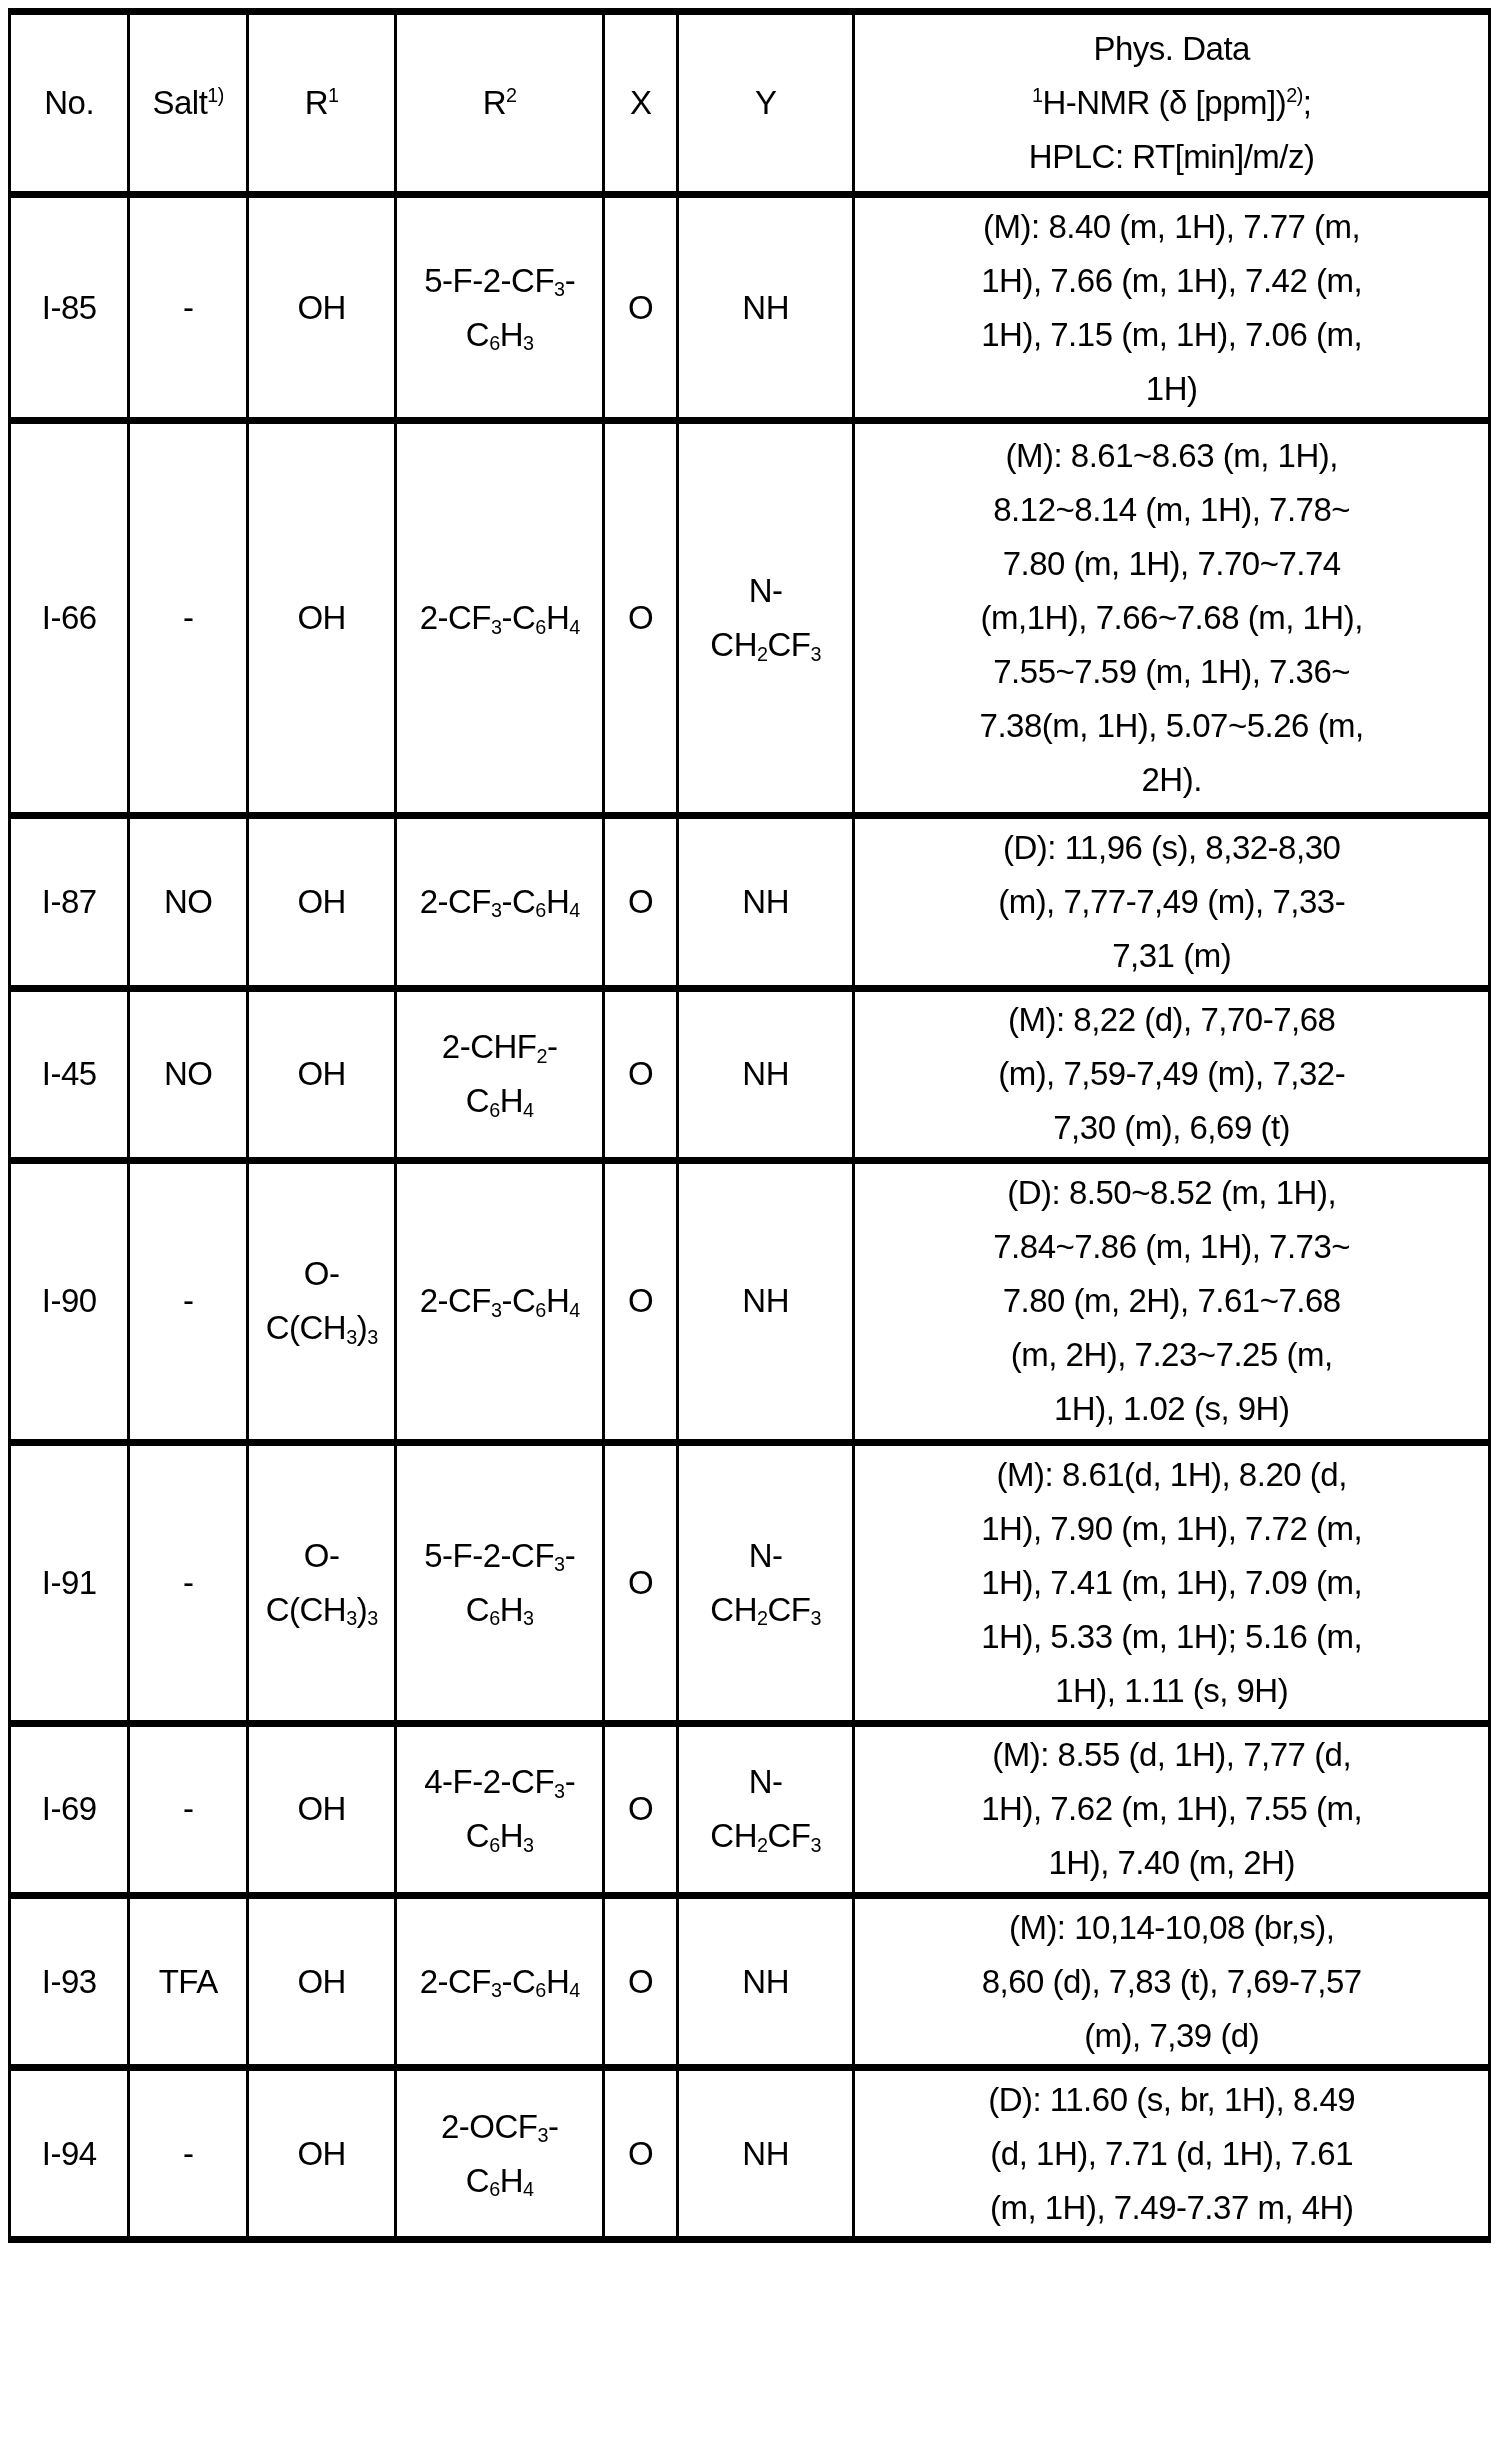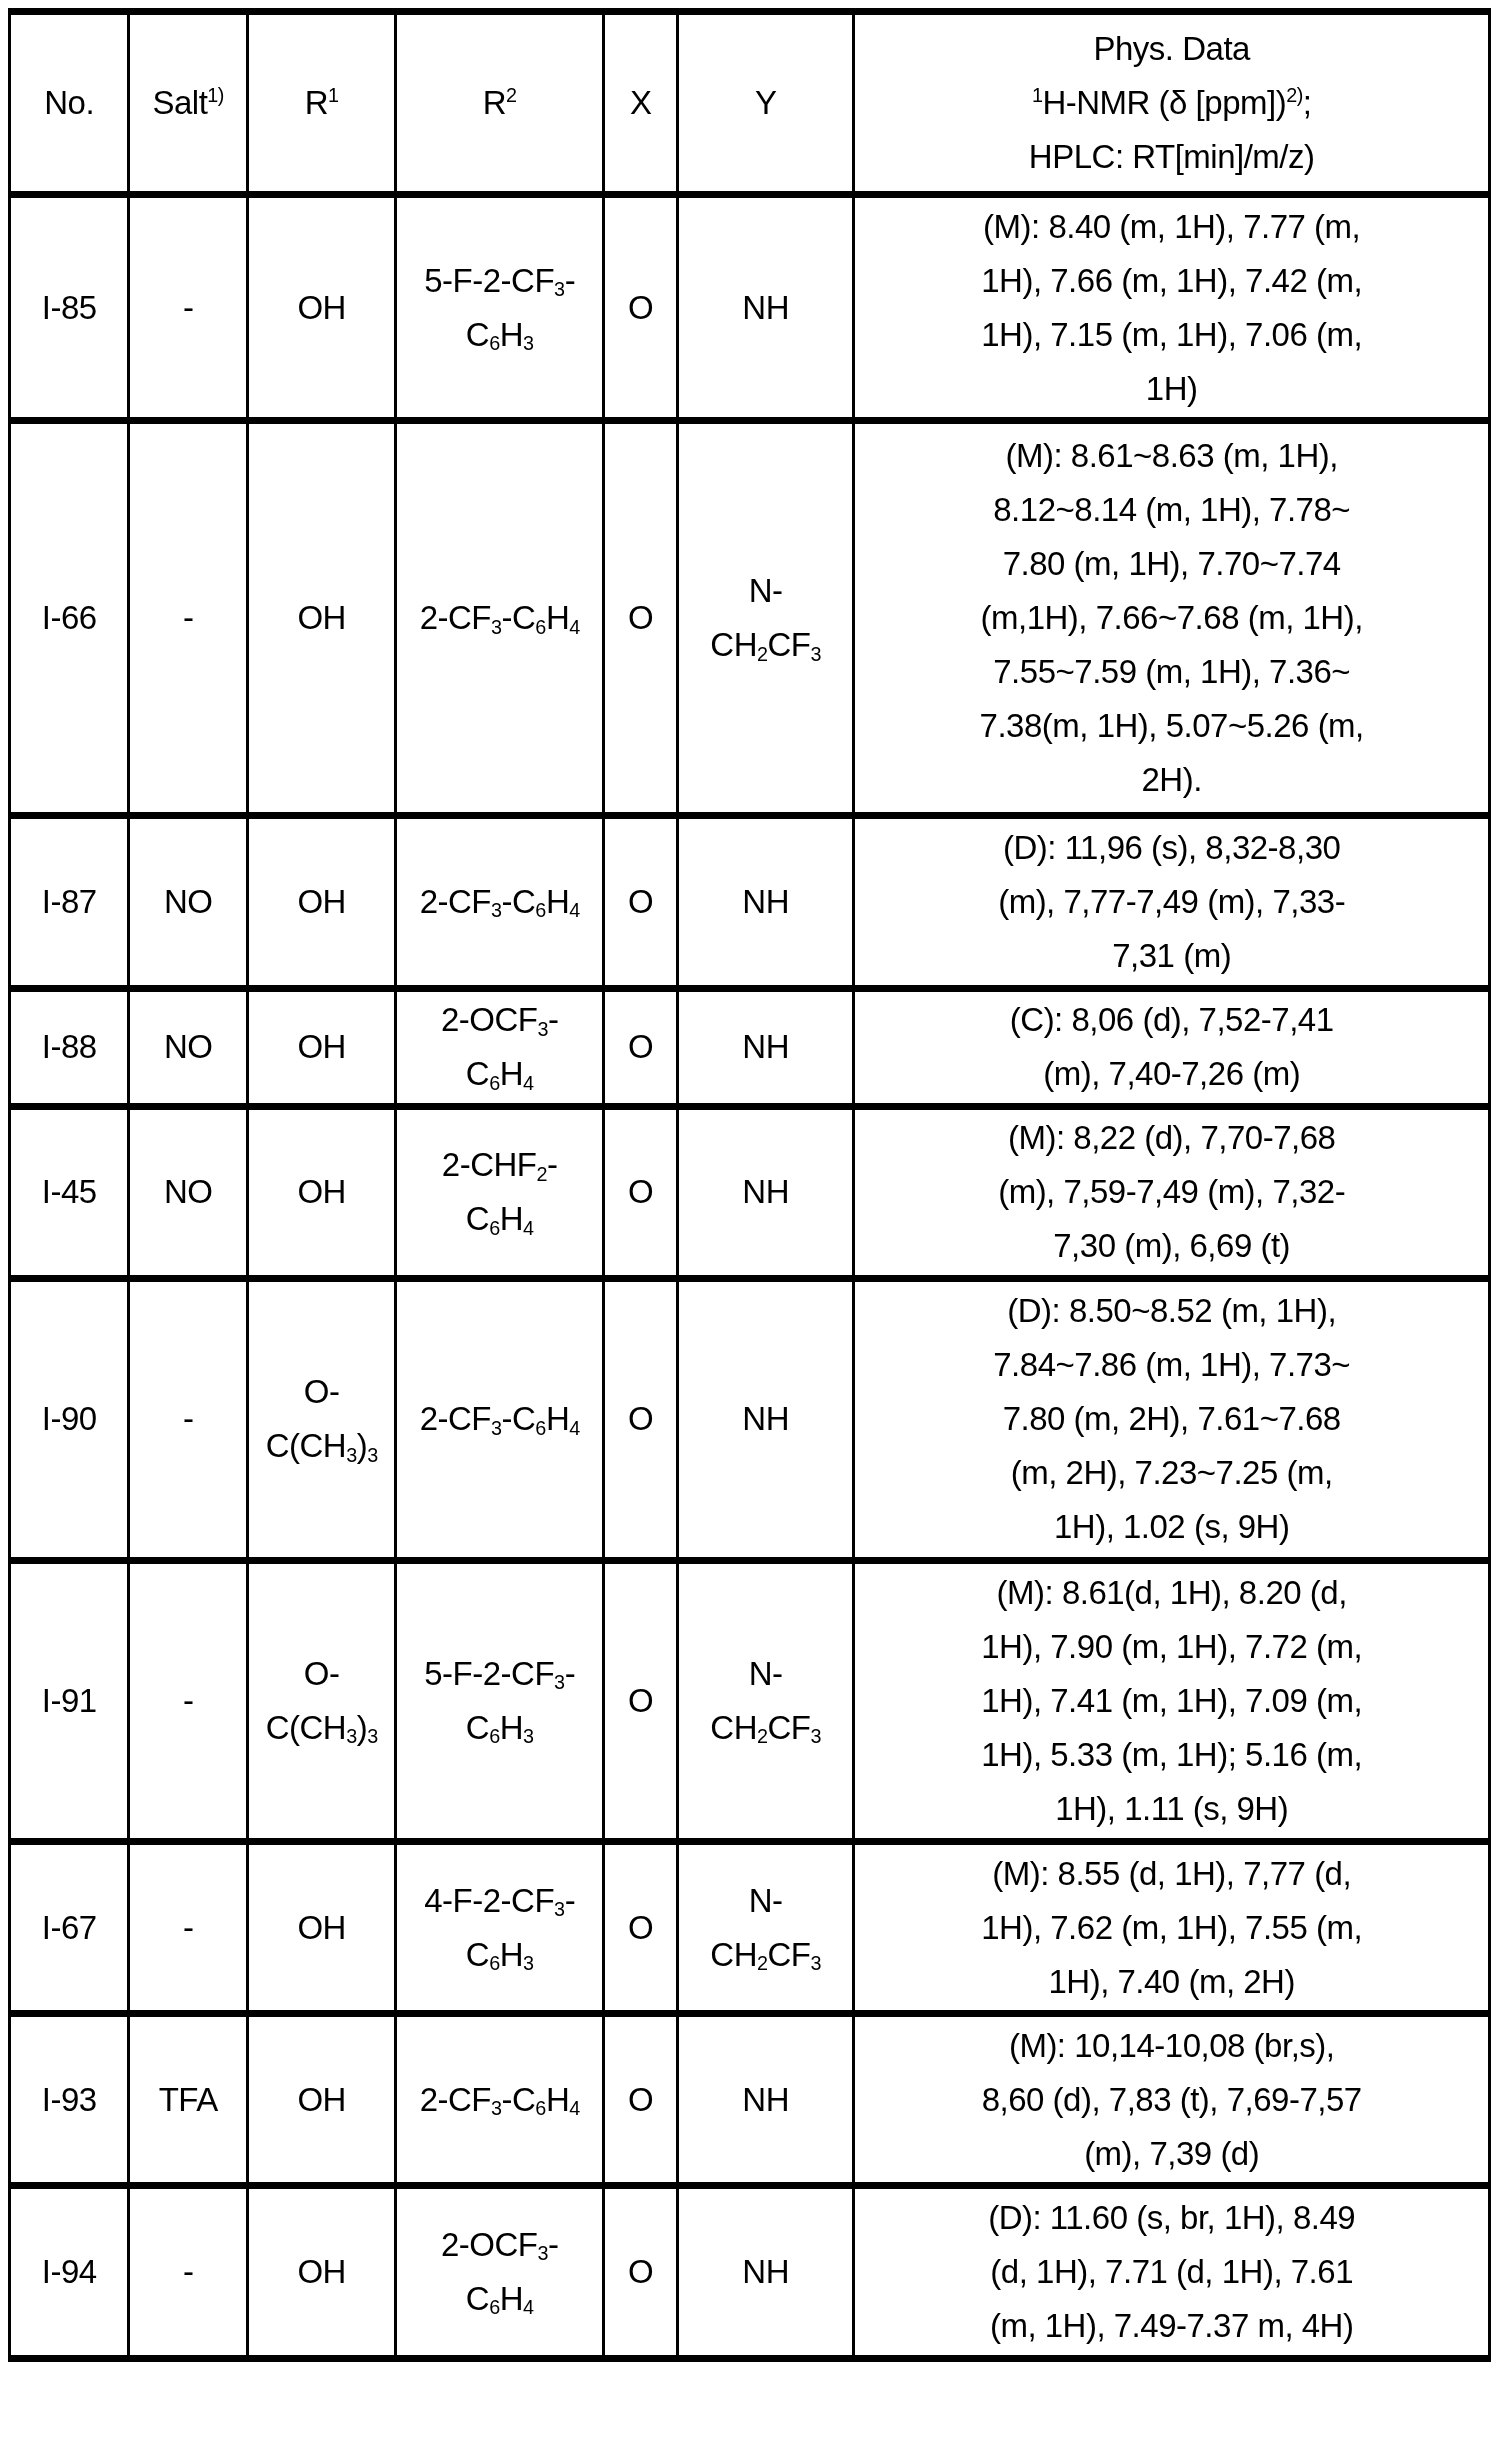--- a/index.html
+++ b/index.html
@@ -105,29 +105,20 @@
       <tr class="row-3">
         <td>I-87</td>
         <td>NO</td>
         <td>OH</td>
         <td>2-CF<sub>3</sub>-C<sub>6</sub>H<sub>4</sub></td>
         <td>O</td>
         <td>NH</td>
         <td>(D): 11,96 (s), 8,32-8,30<br>(m), 7,77-7,49 (m), 7,33-<br>7,31 (m)</td>
       </tr>
 
-      <tr class="row-4">
-        <td>I-88</td>
-        <td>NO</td>
-        <td>OH</td>
-        <td>2-OCF<sub>3</sub>-<br>C<sub>6</sub>H<sub>4</sub></td>
-        <td>O</td>
-        <td>NH</td>
-        <td>(C): 8,06 (d), 7,52-7,41<br>(m), 7,40-7,26 (m)</td>
-      </tr>
 
       <tr class="row-5">
         <td>I-45</td>
         <td>NO</td>
         <td>OH</td>
         <td>2-CHF<sub>2</sub>-<br>C<sub>6</sub>H<sub>4</sub></td>
         <td>O</td>
         <td>NH</td>
         <td>(M): 8,22 (d), 7,70-7,68<br>(m), 7,59-7,49 (m), 7,32-<br>7,30 (m), 6,69 (t)</td>
       </tr>
@@ -146,21 +137,21 @@
         <td>I-91</td>
         <td>-</td>
         <td>O-<br>C(CH<sub>3</sub>)<sub>3</sub></td>
         <td>5-F-2-CF<sub>3</sub>-<br>C<sub>6</sub>H<sub>3</sub></td>
         <td>O</td>
         <td>N-<br>CH<sub>2</sub>CF<sub>3</sub></td>
         <td>(M): 8.61(d, 1H), 8.20 (d,<br>1H), 7.90 (m, 1H), 7.72 (m,<br>1H), 7.41 (m, 1H), 7.09 (m,<br>1H), 5.33 (m, 1H); 5.16 (m,<br>1H), 1.11 (s, 9H)</td>
       </tr>
 
       <tr class="row-8">
-        <td>I-67</td>
+        <td>I-69</td>
         <td>-</td>
         <td>OH</td>
         <td>4-F-2-CF<sub>3</sub>-<br>C<sub>6</sub>H<sub>3</sub></td>
         <td>O</td>
         <td>N-<br>CH<sub>2</sub>CF<sub>3</sub></td>
         <td>(M): 8.55 (d, 1H), 7,77 (d,<br>1H), 7.62 (m, 1H), 7.55 (m,<br>1H), 7.40 (m, 2H)</td>
       </tr>
 
       <tr class="row-9">
         <td>I-93</td>

